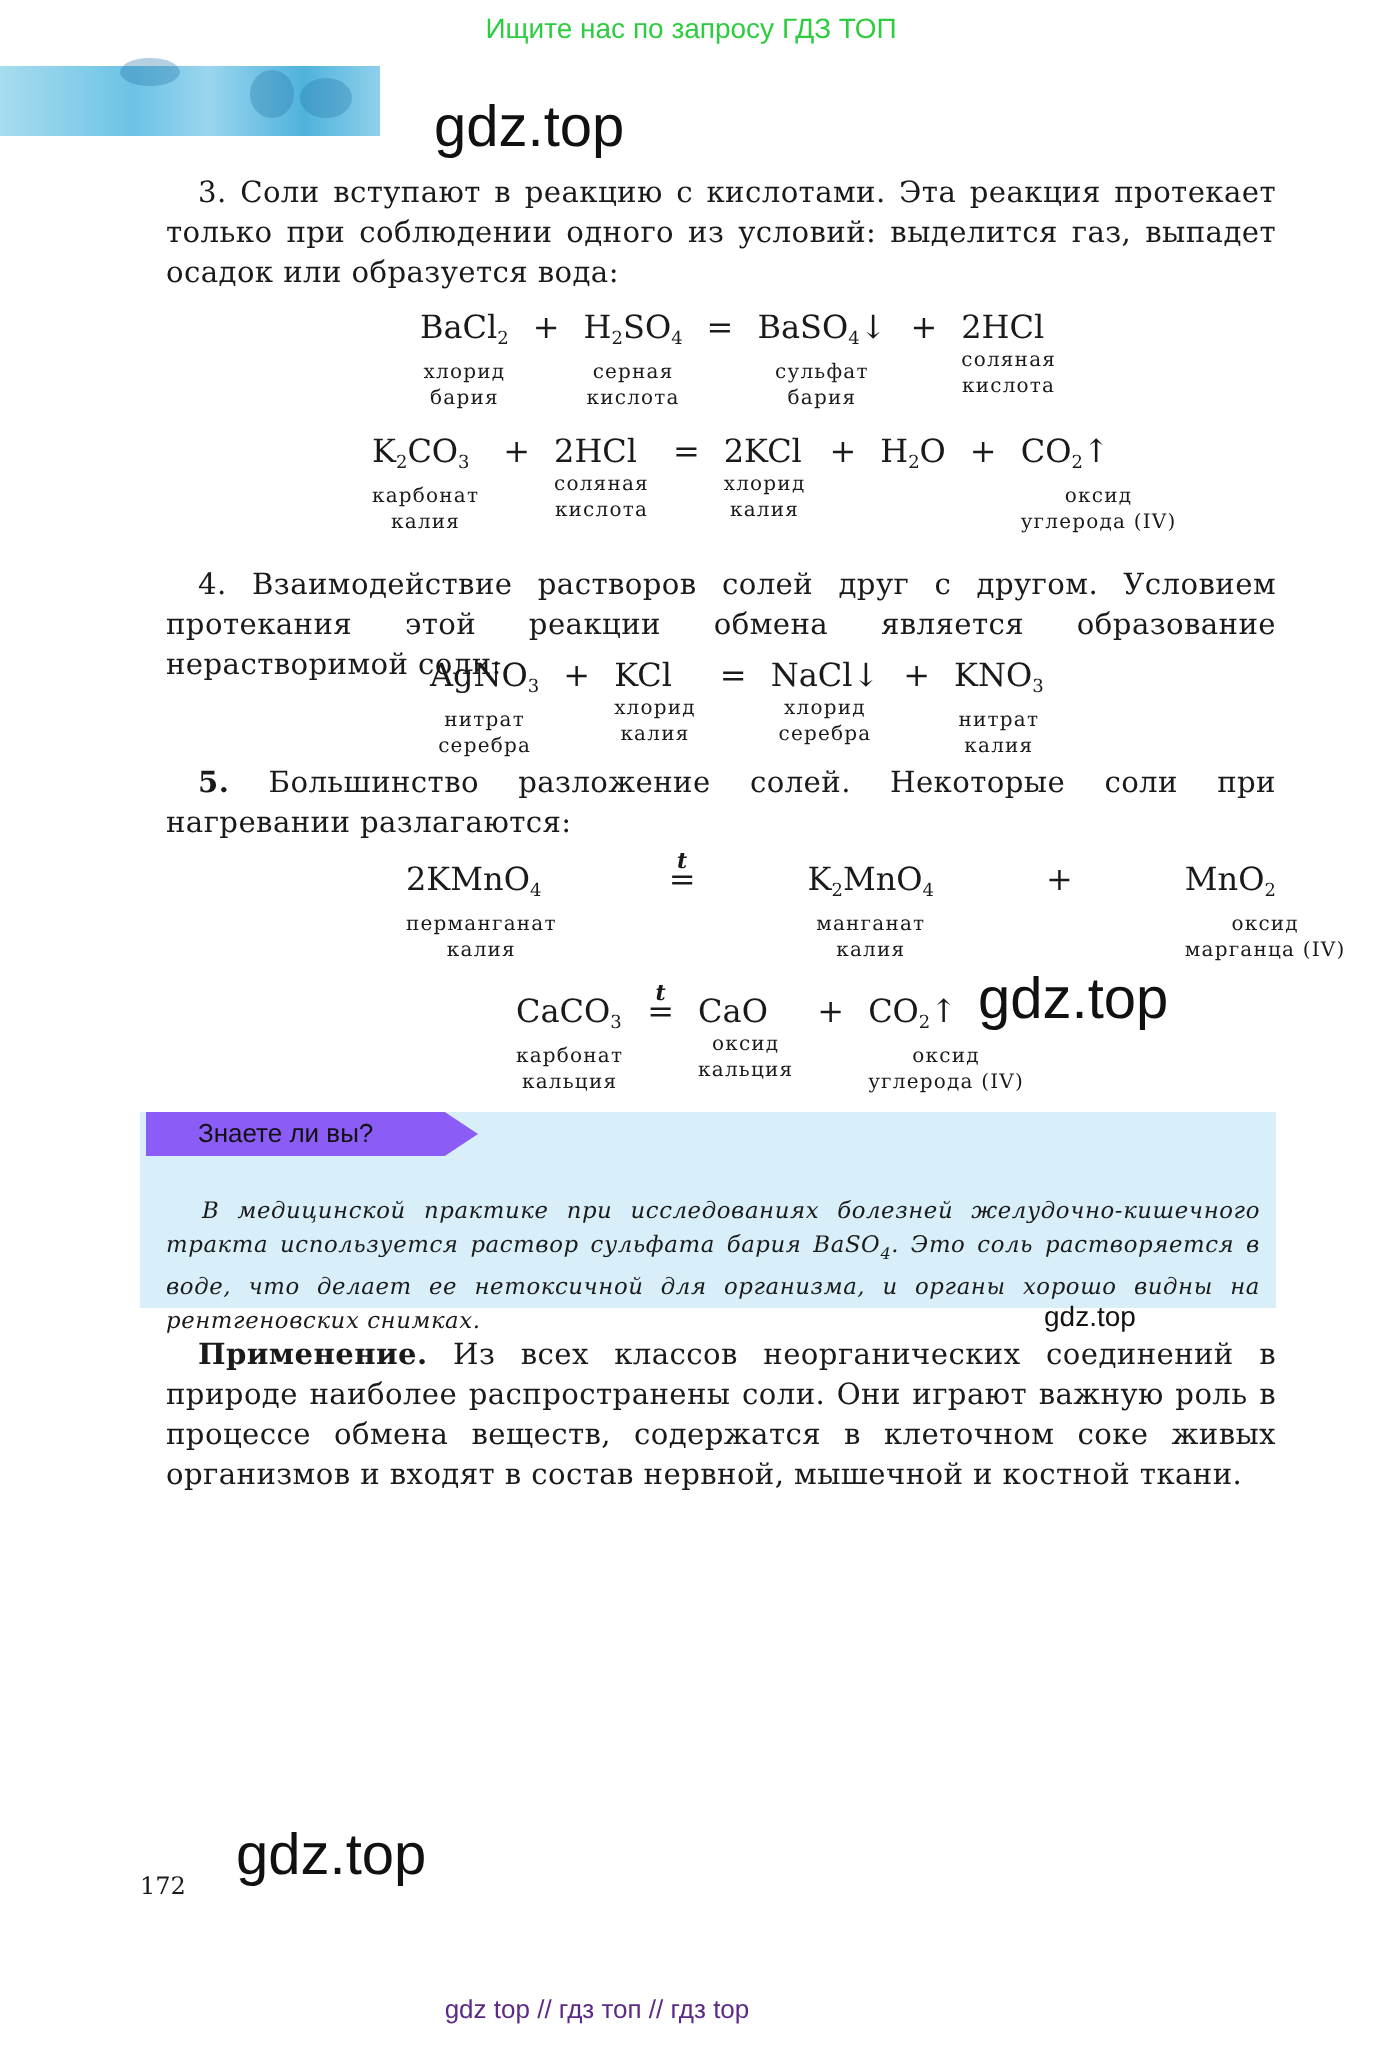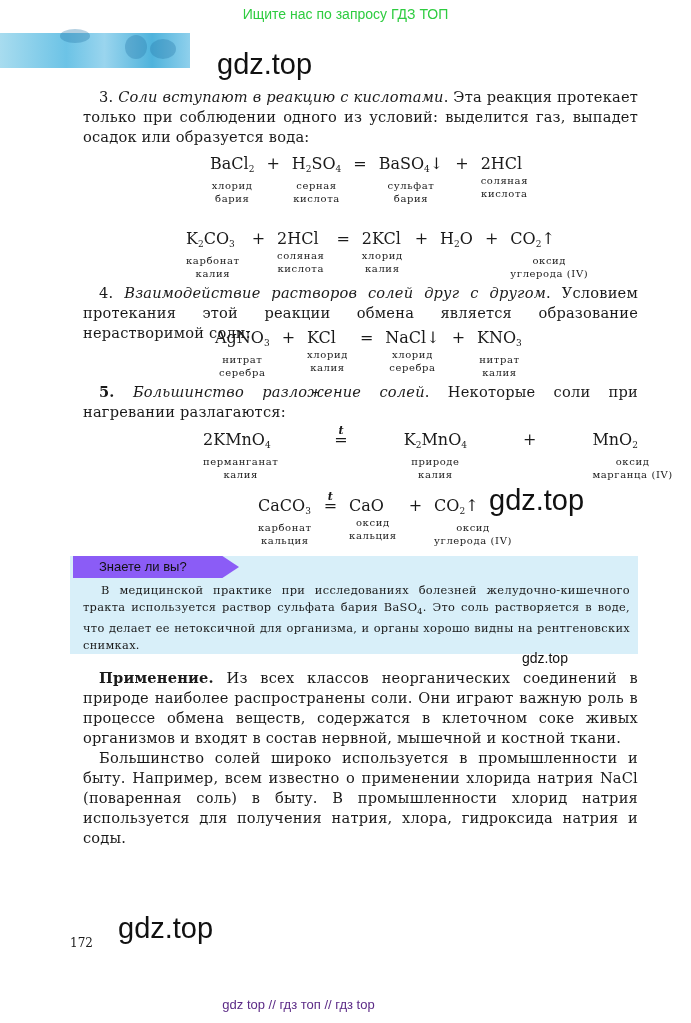--- a/index.html
+++ b/index.html
@@ -11,36 +11,36 @@
       font-family: "Liberation Sans", sans-serif; font-size: 14px; color: #2ecc40; }
     .header-strip { position: absolute; top: 33px; left: 0; width: 190px; height: 35px;
       background: linear-gradient(90deg, #a8dcef 0%, #6cc3e6 35%, #9ad5ee 55%, #4fb3dc 80%, #8fd0ec 100%); }
     .header-strip .blob { position: absolute; border-radius: 50%; background: rgba(40,120,170,0.35); }
     .wm { position: absolute; font-family: "Liberation Sans", sans-serif; color: #111; }
     .wm-big { font-size: 29px; }
     .wm-small { font-size: 14px; }
     .para { position: absolute; left: 83px; width: 555px; font-size: 14.6px; line-height: 20px;
       text-align: justify; letter-spacing: 0.2px; }
     .para p { margin: 0; text-indent: 16px; text-align: justify; }
-    .it { font-style: italic; }
+    .it { }
     .b { font-weight: bold; }
     .eq { position: absolute; display: flex; align-items: flex-start; font-size: 16px; }
     .term { display: flex; flex-direction: column; }
     .formula { font-size: 16px; line-height: 20px; white-space: nowrap; }
     .formula sub { font-size: 9px; vertical-align: -3px; }
     .lbl { font-size: 10px; line-height: 13px; letter-spacing: 0.6px; white-space: nowrap; text-align: center; }
     .op { font-size: 16px; line-height: 20px; padding: 0 12px; }
     .op-t { position: relative; display: inline-block; }
     .op-t .t { position: absolute; top: -9px; left: 50%; transform: translateX(-50%); font-size: 11px; font-style: italic; font-weight: bold; }
     .know-box { position: absolute; left: 70px; top: 556px; width: 568px; height: 98px; background: #d8eff9; }
     .know-tab { position: absolute; left: 73px; top: 556px; height: 22px; width: 140px; background: #8b5cf6;
       clip-path: polygon(0 0, 90% 0, 100% 50%, 90% 100%, 0 100%);
       font-family: "Liberation Sans", sans-serif; font-size: 13px; line-height: 22px; padding-left: 26px; color: #111; }
-    .know-text { position: absolute; left: 83px; top: 582px; width: 547px; font-size: 11.4px; line-height: 17px;
-      letter-spacing: 0.3px; }
+    .know-text { position: absolute; left: 83px; top: 597px; width: 547px; font-size: 11.4px; line-height: 17px;
+      letter-spacing: 0.3px; font-style: italic; }
     .know-text p { margin: 0; text-indent: 18px; text-align: justify; }
     .page-num { position: absolute; left: 70px; top: 936px; font-size: 12px; }
     .footer { position: absolute; top: 997px; left: 0; width: 597px; text-align: center;
       font-family: "Liberation Sans", sans-serif; font-size: 13px; color: #5b2a86; }
   </style>
 </head>
 <body>
 
 <div class="top-banner">Ищите нас по запросу ГДЗ ТОП</div>
 
@@ -75,21 +75,21 @@
       <span class="lbl">бария</span>
   </div>
   <span class="op">+</span>
   <div class="term">
     <span class="formula"><span>2HCl</span></span>
     <span class="lbl">соляная</span>
       <span class="lbl">кислота</span>
   </div>
 </div>
 
-<div class="eq" style="left:186px;top:216px;margin-top:13px;">
+<div class="eq" style="left:186px;top:216px;">
   <div class="term">
     <span class="formula"><span>K</span><sub>2</sub><span>CO</span><sub>3</sub></span>
     <span class="lbl">карбонат</span>
       <span class="lbl">калия</span>
   </div>
   <span class="op">+</span>
   <div class="term">
     <span class="formula">2HCl</span>
     <span class="lbl">соляная</span>
       <span class="lbl">кислота</span>
@@ -148,21 +148,21 @@
 
 <div class="eq" style="left:203px;top:430px;gap:44px;">
   <div class="term">
     <span class="formula"><span>2KMnO</span><sub>4</sub></span>
     <span class="lbl">перманганат</span>
       <span class="lbl">калия</span>
   </div>
   <span class="op"><span class="op-t"><span class="t">t</span><span>=</span></span></span>
   <div class="term">
     <span class="formula"><span>K</span><sub>2</sub><span>MnO</span><sub>4</sub></span>
-    <span class="lbl">природе</span>
+    <span class="lbl">манганат</span>
       <span class="lbl">калия</span>
   </div>
   <span class="op">+</span>
   <div class="term">
     <span class="formula"><span>MnO</span><sub>2</sub></span>
     <span class="lbl">оксид</span>
       <span class="lbl">марганца (IV)</span>
   </div>
   <span class="op">+</span>
   <div class="term">
@@ -194,19 +194,18 @@
 
 <div class="know-box"></div>
 <div class="know-tab">Знаете ли вы?</div>
 <div class="know-text">
   <p><span>В медицинской практике при исследованиях болезней желудочно-кишечного тракта используется раствор сульфата бария BaSO</span><sub style="font-size:8px;">4</sub><span>. Это соль растворяется в воде, что делает ее нетоксичной для организма, и органы хорошо видны на рентгеновских снимках.</span></p>
 </div>
 <div class="wm wm-small" style="left:522px;top:650px;">gdz.top</div>
 
 <div class="para" style="top:668px;">
   <p><span class="b">Применение.</span><span> Из всех классов неорганических соединений в природе наиболее распространены соли. Они играют важную роль в процессе обмена веществ, содержатся в клеточном соке живых организмов и входят в состав нервной, мышечной и костной ткани.</span></p>
-  <p>Большинство солей широко используется в промышленности и быту. Например, всем известно о применении хлорида натрия NaCl (поваренная соль) в быту. В промышленности хлорид натрия используется для получения натрия, хлора, гидроксида натрия и соды.</p>
 </div>
 
 <div class="wm wm-big" style="left:118px;top:912px;">gdz.top</div>
 <div class="page-num">172</div>
 
 <div class="footer">gdz top  //  гдз топ  //  гдз top</div>
 
 </body></html>

